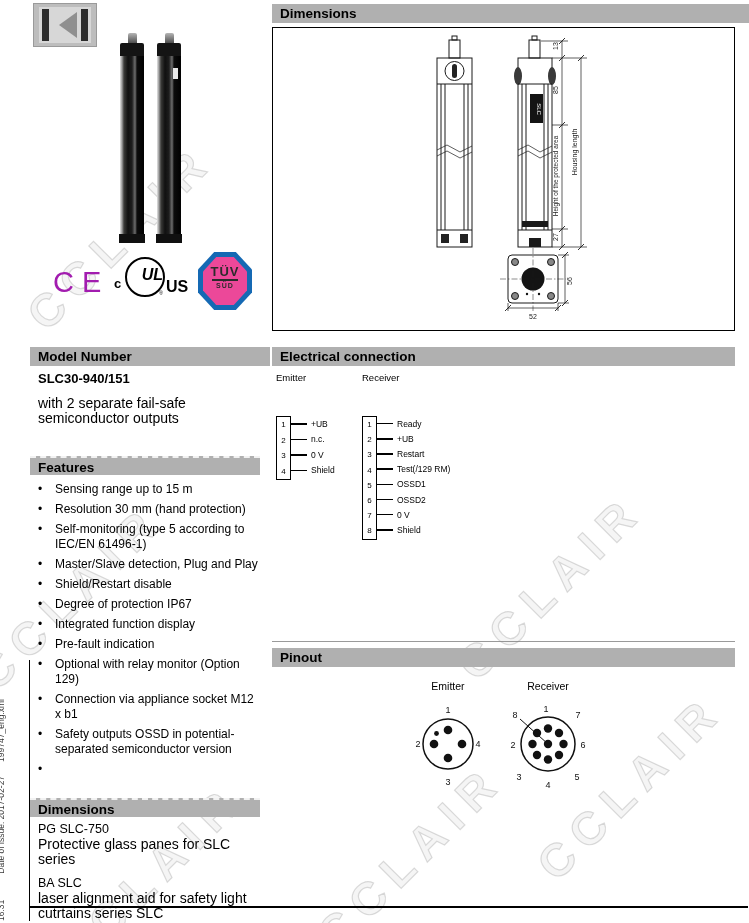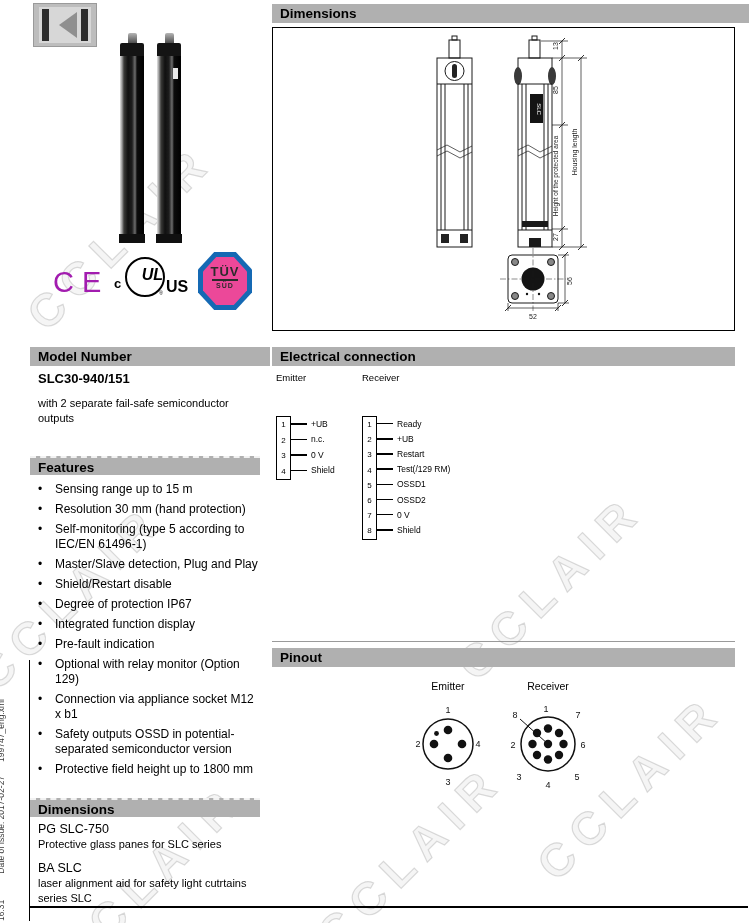--- a/index.html
+++ b/index.html
@@ -37,21 +37,21 @@
   .ul-side{position:absolute;font-weight:bold;}
   .tuv-oct{position:absolute;clip-path:polygon(30% 0,70% 0,100% 30%,100% 70%,70% 100%,30% 100%,0 70%,0 30%);background:#1569b4;}
   .tuv-in{position:absolute;left:5px;top:5px;right:5px;bottom:5px;
           clip-path:polygon(30% 0,70% 0,100% 30%,100% 70%,70% 100%,30% 100%,0 70%,0 30%);
           background:#ec4899;text-align:center;}
   .tuv-t{font-weight:bold;font-size:13px;color:#2b2b2b;margin-top:8px;line-height:13px;letter-spacing:1px;}
   .tuv-u{width:26px;height:1.5px;background:#2b2b2b;margin:1px auto 1px auto;}
   .tuv-s{font-weight:bold;font-size:7px;color:#2b2b2b;letter-spacing:1px;}
   
   .mtitle{font-weight:bold;font-size:13px;}
-  .body12{font-size:11px;line-height:15px;}
+  .body12{font-size:14px;line-height:15px;}
   .feat{font-size:12px;line-height:15px;}
   .feat .fi{display:flex;margin-bottom:5px;}
   .feat .fb{width:17px;flex:none;}
   .acc-name{font-weight:normal;font-size:12.5px;line-height:16px;}
   
   .dimbox{border:1px solid #000;background:#fff;z-index:2;}
   
   .econn{position:absolute;display:flex;z-index:2;}
   .numcol{border:1.5px solid #000;width:13px;flex:none;}
   .numcol div{text-align:center;font-size:8px;}
@@ -168,21 +168,20 @@
     <div class="fi">
         <span class="fb">•</span>
         <span>Connection via appliance socket M12 x b1</span>
       </div>
     <div class="fi">
         <span class="fb">•</span>
         <span>Safety outputs OSSD in potential-separated semiconductor version</span>
       </div>
     <div class="fi">
         <span class="fb">•</span>
-        <span>Protective field height up to 1800 mm</span>
       </div>
   </div>
 
   <div class="secbar dashedtop" style="left:30px;top:798px;width:230px;">Dimensions</div>
   <div class="abs" style="left:38px;top:821px;width:226px;z-index:2;">
     <div>
       <div class="acc-name">PG SLC-750</div>
       <div class="body12">Protective glass panes for SLC series</div>
     </div>
     <div style="margin-top:8px;">

